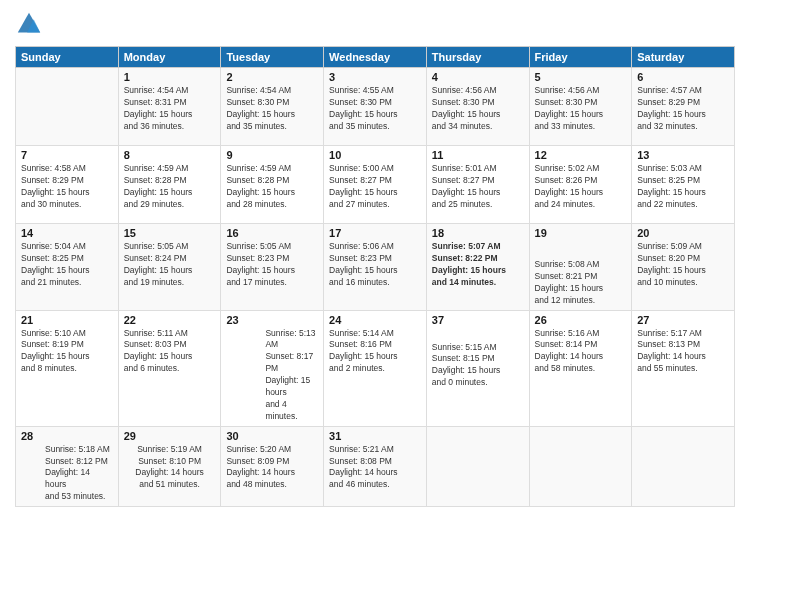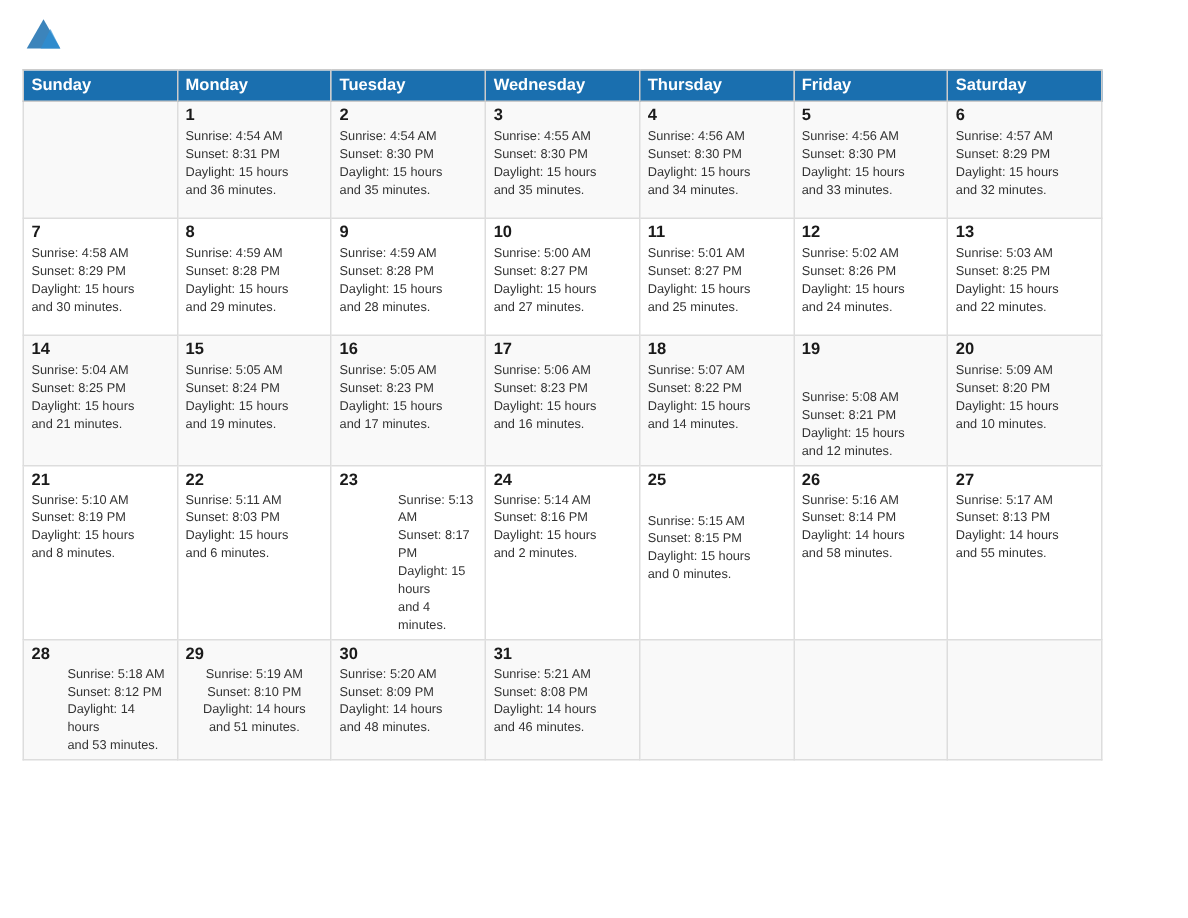--- a/index.html
+++ b/index.html
@@ -250,21 +250,21 @@
           </td>
           <td>
             <span class="day-num">17</span>
             <div class="day-info" style="white-space: pre-line;">Sunrise: 5:06 AM
 Sunset: 8:23 PM
 Daylight: 15 hours
 and 16 minutes.</div>
           </td>
           <td>
             <span class="day-num">18</span>
-            <div class="day-info" style="white-space: pre-line;">Sunrise: 5:07 AM
+            <div class="day-info" style="white-space: pre-line; font-weight: bold;">Sunrise: 5:07 AM
 Sunset: 8:22 PM
 Daylight: 15 hours
 and 14 minutes.</div>
           </td>
           <td>
             <span class="day-num">19</span>
             <div class="day-info" style="white-space: pre-line; margin-top: 20px;">Sunrise: 5:08 AM
 Sunset: 8:21 PM
 Daylight: 15 hours
 and 12 minutes.</div>
@@ -300,21 +300,21 @@
 and 4 minutes.</div>
           </td>
           <td>
             <span class="day-num">24</span>
             <div class="day-info" style="white-space: pre-line;">Sunrise: 5:14 AM
 Sunset: 8:16 PM
 Daylight: 15 hours
 and 2 minutes.</div>
           </td>
           <td>
-            <span class="day-num">25</span>
+            <span class="day-num">37</span>
             <div class="day-info" style="white-space: pre-line; margin-top: 16px;">Sunrise: 5:15 AM
 Sunset: 8:15 PM
 Daylight: 15 hours
 and 0 minutes.</div>
           </td>
           <td>
             <span class="day-num">26</span>
             <div class="day-info" style="white-space: pre-line;">Sunrise: 5:16 AM
 Sunset: 8:14 PM
 Daylight: 14 hours

